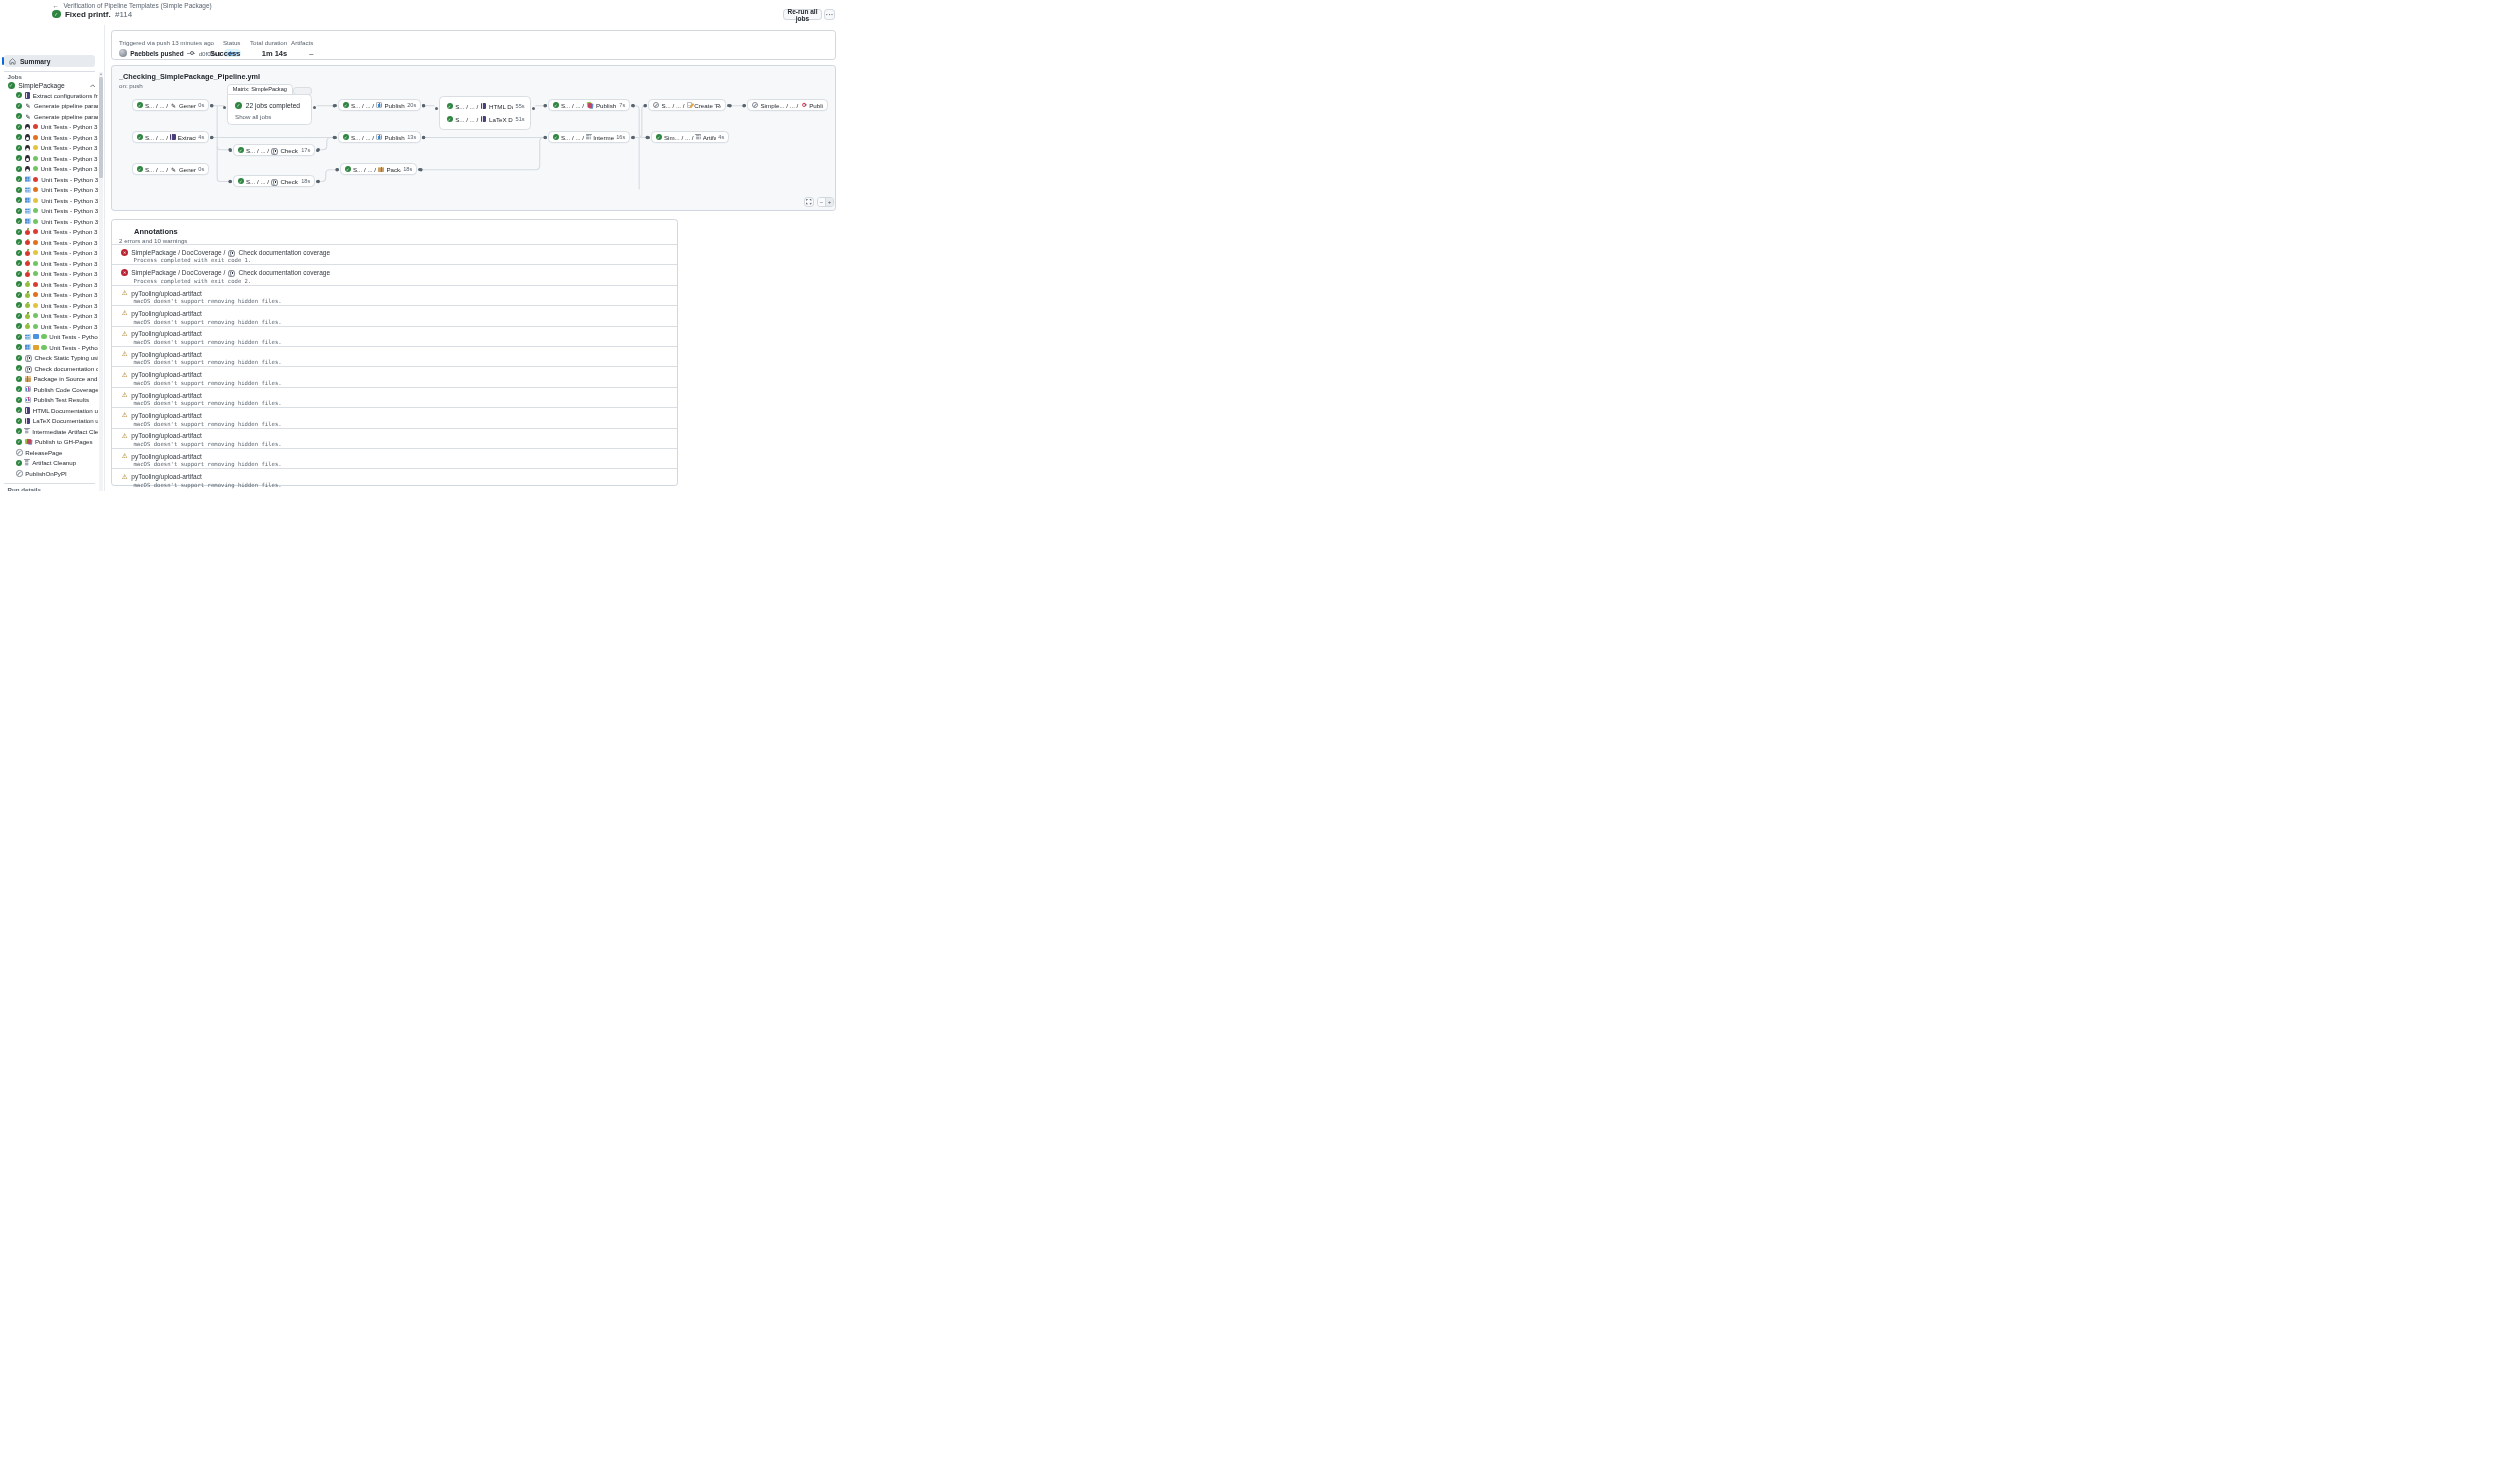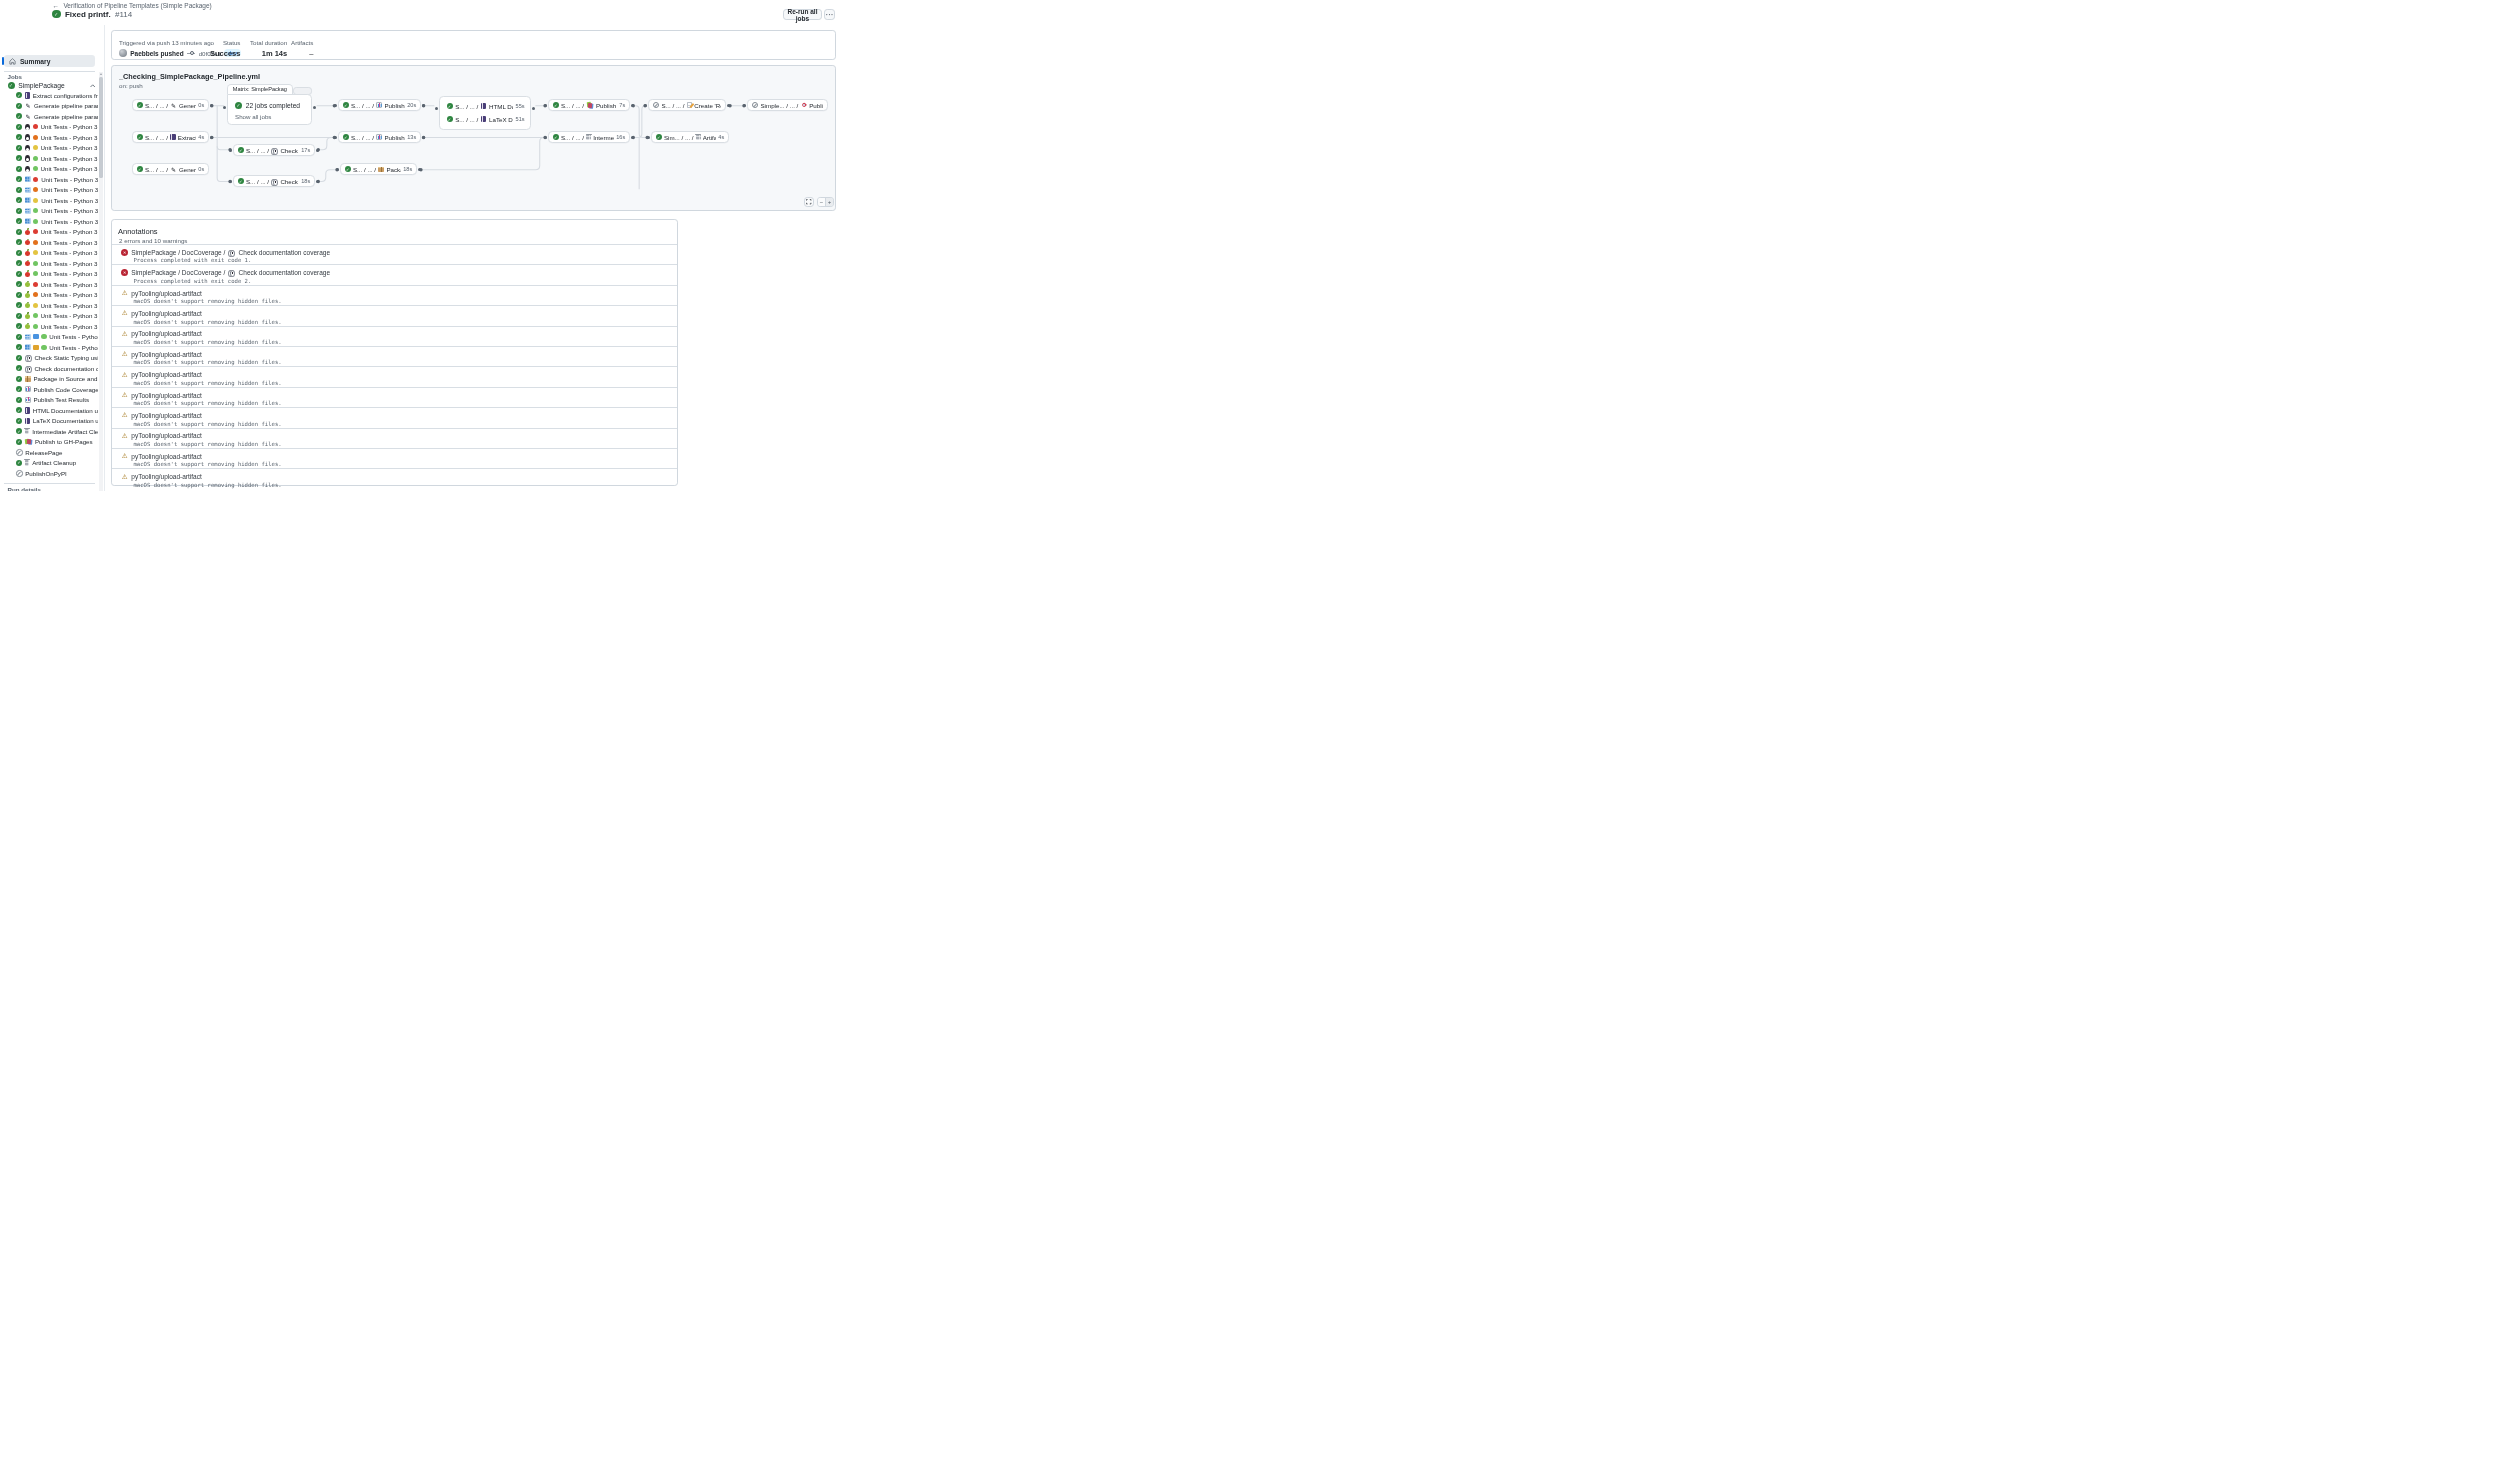--- a/index.html
+++ b/index.html
@@ -67,21 +67,21 @@
   .docs-group::after { right:-4.8px; top:9.7px; content:""; position:absolute; width:3.2px; height:3.2px; border-radius:50%; background:#59636e; }
   .dg-row { display:flex; align-items:center; gap:2.7px; height:10.8px; margin:2.2px 5.4px 0 6.5px; font-size:6.2px; cursor:pointer; }
   .dg-row:first-child { margin-top:3.8px; }
   .dg-row .tx { white-space:nowrap; overflow:hidden; flex:1; }
   .dg-row .dur { color:#59636e; font-size:5.6px; }
   .gc-btn { position:absolute; display:flex; align-items:center; justify-content:center; border:0.5px solid #d0d7de; border-radius:3.2px; background:#fafbfc; cursor:pointer; color:#57606a; }
   #connector-svg { position:absolute; left:0; top:0; pointer-events:none; }
 
   
   #ann-card { left:111px; top:219px; width:567px; height:267px; }
-  .ann-title { position:absolute; left:6px; top:6.5px; font-size:7.5px; font-weight:400; }
+  .ann-title { position:absolute; left:22px; top:6.5px; font-size:7.5px; font-weight:700; }
   .ann-sub { position:absolute; left:7px; top:16.7px; font-size:6.2px; color:#59636e; }
   #ann-rows { position:absolute; left:0; top:24px; width:100%; }
   .arow { height:20.4px; border-top:0.5px solid #d8dee4; padding:3.8px 0 0 9.1px; }
   .arow .t { display:flex; align-items:center; gap:3.2px; font-size:6.5px; color:#32383f; }
   .arow .t .link { cursor:pointer; }
   .arow .msg { margin:1.6px 0 0 12.4px; font-family:"DejaVu Sans Mono","Liberation Mono",monospace; font-size:5.6px; color:#59636e; white-space:nowrap; }
 
   
   .ic { display:inline-flex; align-items:center; justify-content:center; flex:none; position:relative; }
   .ic-check { width:7px; height:7px; border-radius:50%; background:#2e8540; }

